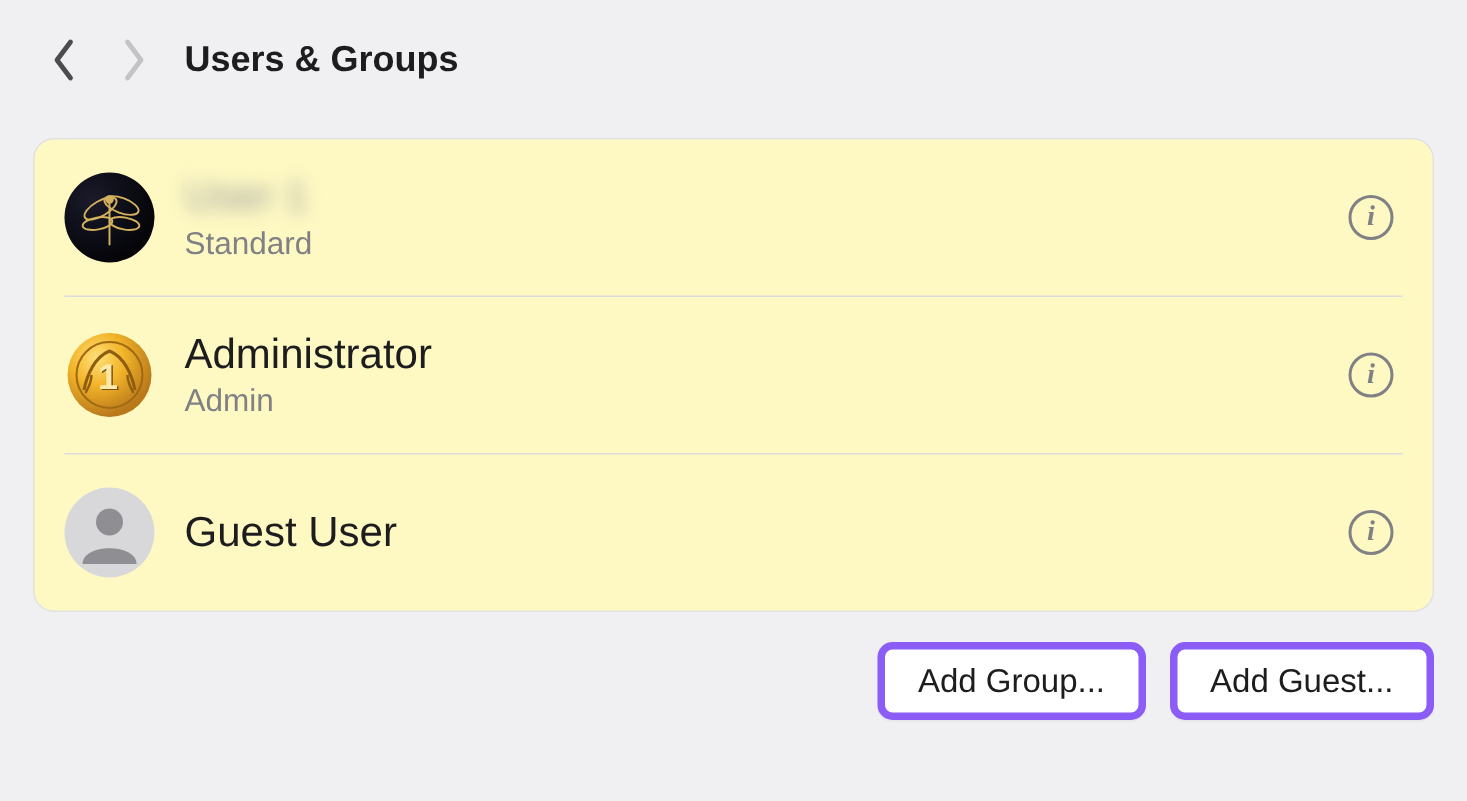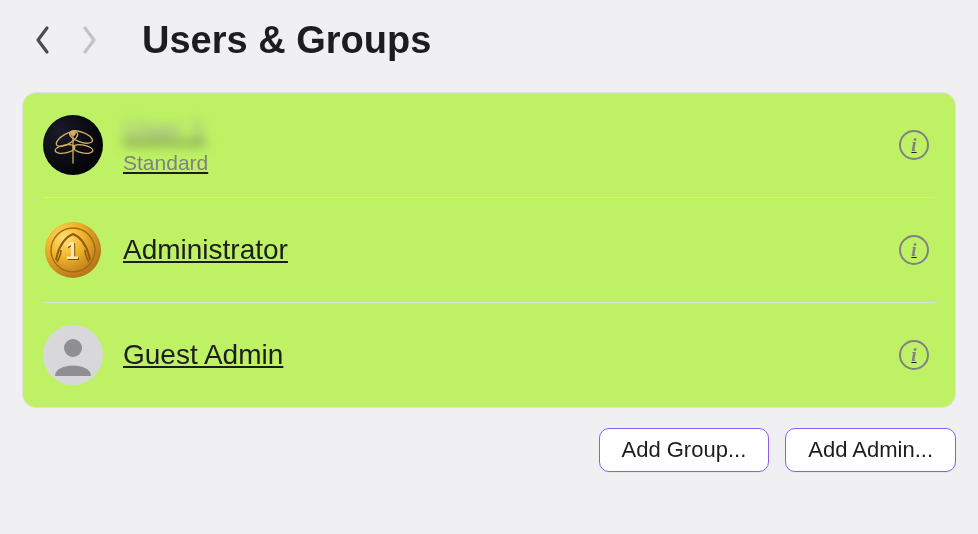--- a/index.html
+++ b/index.html
@@ -23,31 +23,30 @@
     height: 44px;
     display: flex;
     align-items: center;
     justify-content: center;
     background: transparent;
     border: none;
     border-radius: 8px;
   }
   .nav-btn svg { display:block; }
   .title {
-    font-size: 38px;
+    font-size: 24px;
     font-weight: 700;
-    margin-left: 30px;
+    margin-left: 11px;
   }
   .panel {
     margin: 20px 22px 0 22px;
-    background: #bef264;
+    background: #fef9c3;
     border: 1px solid #e1e1e3;
     border-radius: 14px;
     padding: 0 20px;
-    text-decoration: underline;
   }
   .row {
     display: flex;
     align-items: center;
     padding: 22px 0;
     border-top: 1px solid #dcdcdf;
   }
   .row:first-child { border-top: none; }
   .avatar {
     width: 60px;
@@ -97,21 +96,21 @@
     top: -1px;
   }
   .button-row {
     display: flex;
     justify-content: flex-end;
     gap: 16px;
     padding: 20px 22px 0 22px;
   }
   .pill-btn {
     background: #ffffff;
-    border: 1px solid #8b5cf6;
+    border: 5px solid #8b5cf6;
     border-radius: 10px;
     padding: 8px 22px;
     font-size: 22px;
     color: #1d1d1f;
     box-shadow: 0 1px 1px rgba(0,0,0,0.04);
   }
 
   
   .avatar-dragonfly {
     background: radial-gradient(circle at 30% 30%, #1a1a2a, #05050a 70%);
@@ -182,39 +181,40 @@
         <circle cx="30" cy="30" r="28" fill="url(#gold)"></circle>
         <circle cx="30" cy="30" r="22" fill="none" stroke="#a06a14" stroke-width="1.4"></circle>
         <path d="M13 40 C15 30, 20 18, 30 14 C40 18, 45 30, 47 40" fill="none" stroke="#8e5d12" stroke-width="2"></path>
         <path d="M14 42 Q18 35 18 30 M46 42 Q42 35 42 30" fill="none" stroke="#8e5d12" stroke-width="1.6"></path>
         <text x="30" y="40" text-anchor="middle" font-size="24" font-weight="700" fill="#7a4f0e" font-family="Arial">1</text>
         <text x="29" y="39" text-anchor="middle" font-size="24" font-weight="700" fill="#ffe9a8" font-family="Arial">1</text>
       </svg>
     </div>
     <div class="labels">
       <div class="name">Administrator</div>
+      <div class="role">Admin</div>
     </div>
     <div class="info-btn">
       <span>i</span>
     </div>
   </div>
 
   <div class="row">
     <div class="avatar avatar-guest">
       <svg viewBox="0 0 46 46">
         <circle cx="23" cy="16" r="9" fill="#8f8f93"></circle>
         <path d="M5 44 C5 30 41 30 41 44 Z" fill="#8f8f93"></path>
       </svg>
     </div>
     <div class="labels">
-      <div class="name">Guest Admin</div>
+      <div class="name">Guest User</div>
     </div>
     <div class="info-btn">
       <span>i</span>
     </div>
   </div>
 
 </div>
 
 <div class="button-row">
   <div class="pill-btn">Add Group...</div>
-  <div class="pill-btn">Add Admin...</div>
+  <div class="pill-btn">Add Guest...</div>
 </div>
 
 </body></html>

